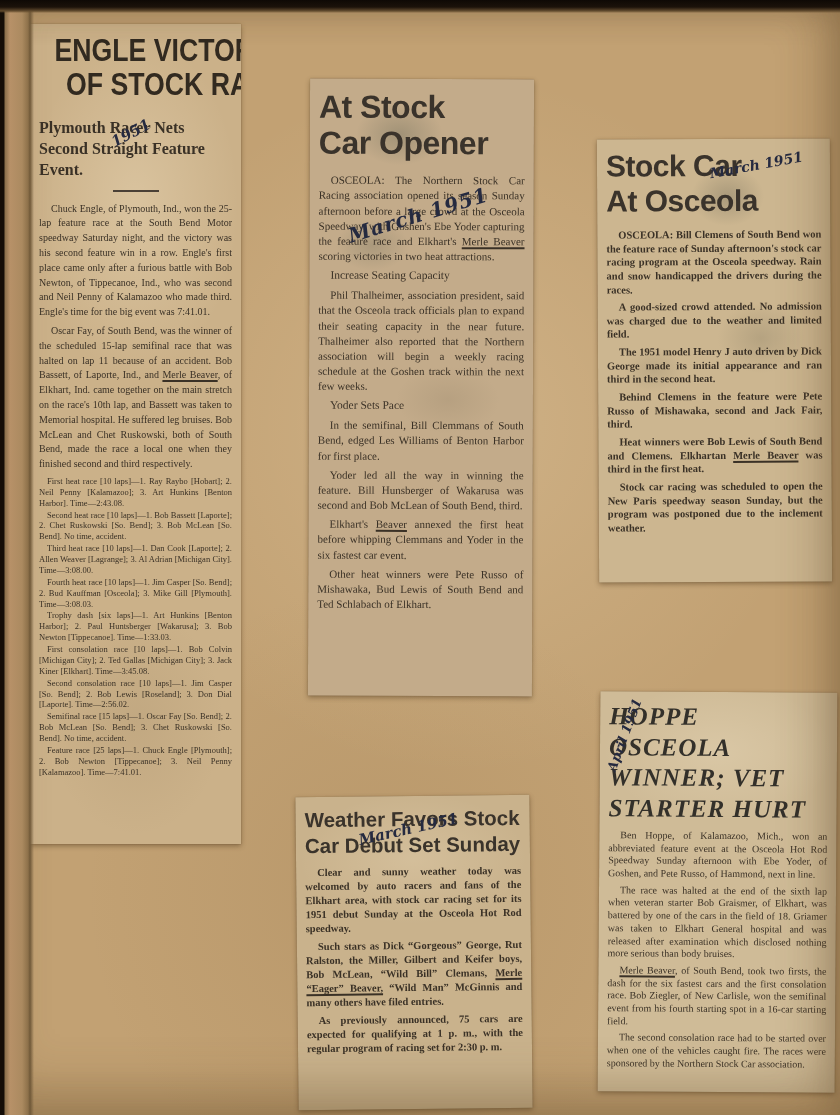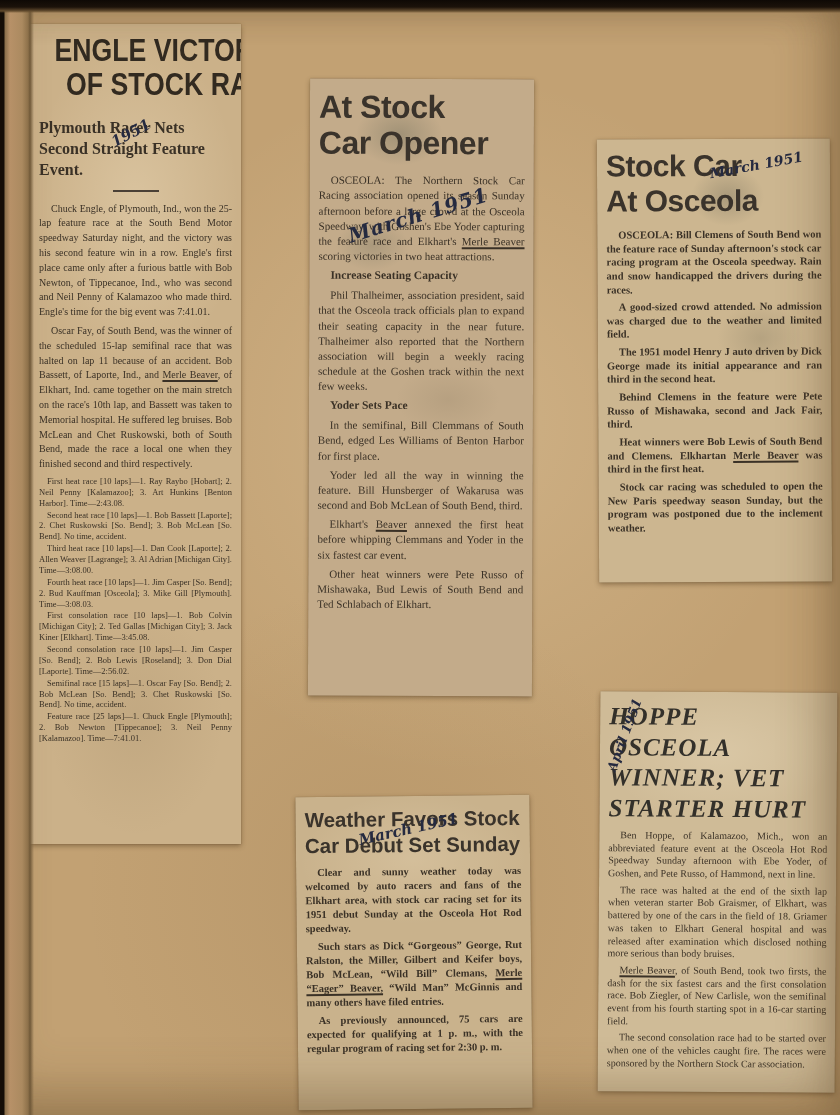--- a/index.html
+++ b/index.html
@@ -28,21 +28,21 @@
       #ab8a60 22px,#8d714a 28px,
       #6f5838 30px,rgba(111,88,56,0) 34px);}
   
   .clip{position:absolute;box-sizing:border-box;overflow:hidden;
     color:#3a3126;padding:10px 9px;
     box-shadow:0 2px 5px rgba(70,48,22,.45), 0 0 1px rgba(70,48,22,.45);}
   .hand{position:absolute;z-index:10;white-space:nowrap;
     font-family:"DejaVu Serif", serif;font-style:italic;font-weight:700;color:#252a40;}
   .u{text-decoration:underline;text-decoration-thickness:1.5px;text-underline-offset:2px;}
   .bd p{margin:0 0 4px;text-indent:12px;text-align:justify;}
-  .sub{text-align:center;font-weight:700;margin:3px 0 3px;text-indent:0;}
+  .sub{text-align:center;font-weight:400;margin:3px 0 3px;text-indent:0;}
 
   
   .c1{left:30px;top:24px;width:211px;height:820px;
     background:
       radial-gradient(ellipse 70% 30% at 50% 22%, rgba(255,242,214,.28), transparent 70%),
       radial-gradient(ellipse 60% 20% at 50% 85%, rgba(110,90,60,.10), transparent 70%),
       #cbb189;}
   .c1 .hl{font-family:"Liberation Sans", sans-serif;font-weight:700;color:#322a20;
     font-size:31px;line-height:1.1;}
   .c1 .hl .ln{display:block;transform:scaleX(.86);transform-origin:left center;white-space:nowrap;}
@@ -116,20 +116,21 @@
   <div class="rule"></div>
   <div class="bd">
     <p>Chuck Engle, of Plymouth, Ind., won the 25-lap feature race at the South Bend Motor speedway Saturday night, and the victory was his second feature win in a row. Engle's first place came only after a furious battle with Bob Newton, of Tippecanoe, Ind., who was second and Neil Penny of Kalamazoo who made third. Engle's time for the big event was 7:41.01.</p>
     <p><span>Oscar Fay, of South Bend, was the winner of the scheduled 15-lap semifinal race that was halted on lap 11 because of an accident. Bob Bassett, of Laporte, Ind., and </span><span class="u">Merle Beaver</span><span>, of Elkhart, Ind. came together on the main stretch on the race's 10th lap, and Bassett was taken to Memorial hospital. He suffered leg bruises. Bob McLean and Chet Ruskowski, both of South Bend, made the race a local one when they finished second and third respectively.</span></p>
   </div>
   <div class="fine">
     <div>First heat race [10 laps]—1. Ray Raybo [Hobart]; 2. Neil Penny [Kalamazoo]; 3. Art Hunkins [Benton Harbor]. Time—2:43.08.</div>
     <div>Second heat race [10 laps]—1. Bob Bassett [Laporte]; 2. Chet Ruskowski [So. Bend]; 3. Bob McLean [So. Bend]. No time, accident.</div>
     <div>Third heat race [10 laps]—1. Dan Cook [Laporte]; 2. Allen Weaver [Lagrange]; 3. Al Adrian [Michigan City]. Time—3:08.00.</div>
     <div>Fourth heat race [10 laps]—1. Jim Casper [So. Bend]; 2. Bud Kauffman [Osceola]; 3. Mike Gill [Plymouth]. Time—3:08.03.</div>
+    <div>Trophy dash [six laps]—1. Art Hunkins [Benton Harbor]; 2. Paul Huntsberger [Wakarusa]; 3. Bob Newton [Tippecanoe]. Time—1:33.03.</div>
     <div>First consolation race [10 laps]—1. Bob Colvin [Michigan City]; 2. Ted Gallas [Michigan City]; 3. Jack Kiner [Elkhart]. Time—3:45.08.</div>
     <div>Second consolation race [10 laps]—1. Jim Casper [So. Bend]; 2. Bob Lewis [Roseland]; 3. Don Dial [Laporte]. Time—2:56.02.</div>
     <div>Semifinal race [15 laps]—1. Oscar Fay [So. Bend]; 2. Bob McLean [So. Bend]; 3. Chet Ruskowski [So. Bend]. No time, accident.</div>
     <div>Feature race [25 laps]—1. Chuck Engle [Plymouth]; 2. Bob Newton [Tippecanoe]; 3. Neil Penny [Kalamazoo]. Time—7:41.01.</div>
   </div>
 </div>
 
 <div class="clip c2">
   <span class="hand">March 1951</span>
   <div class="hl">

